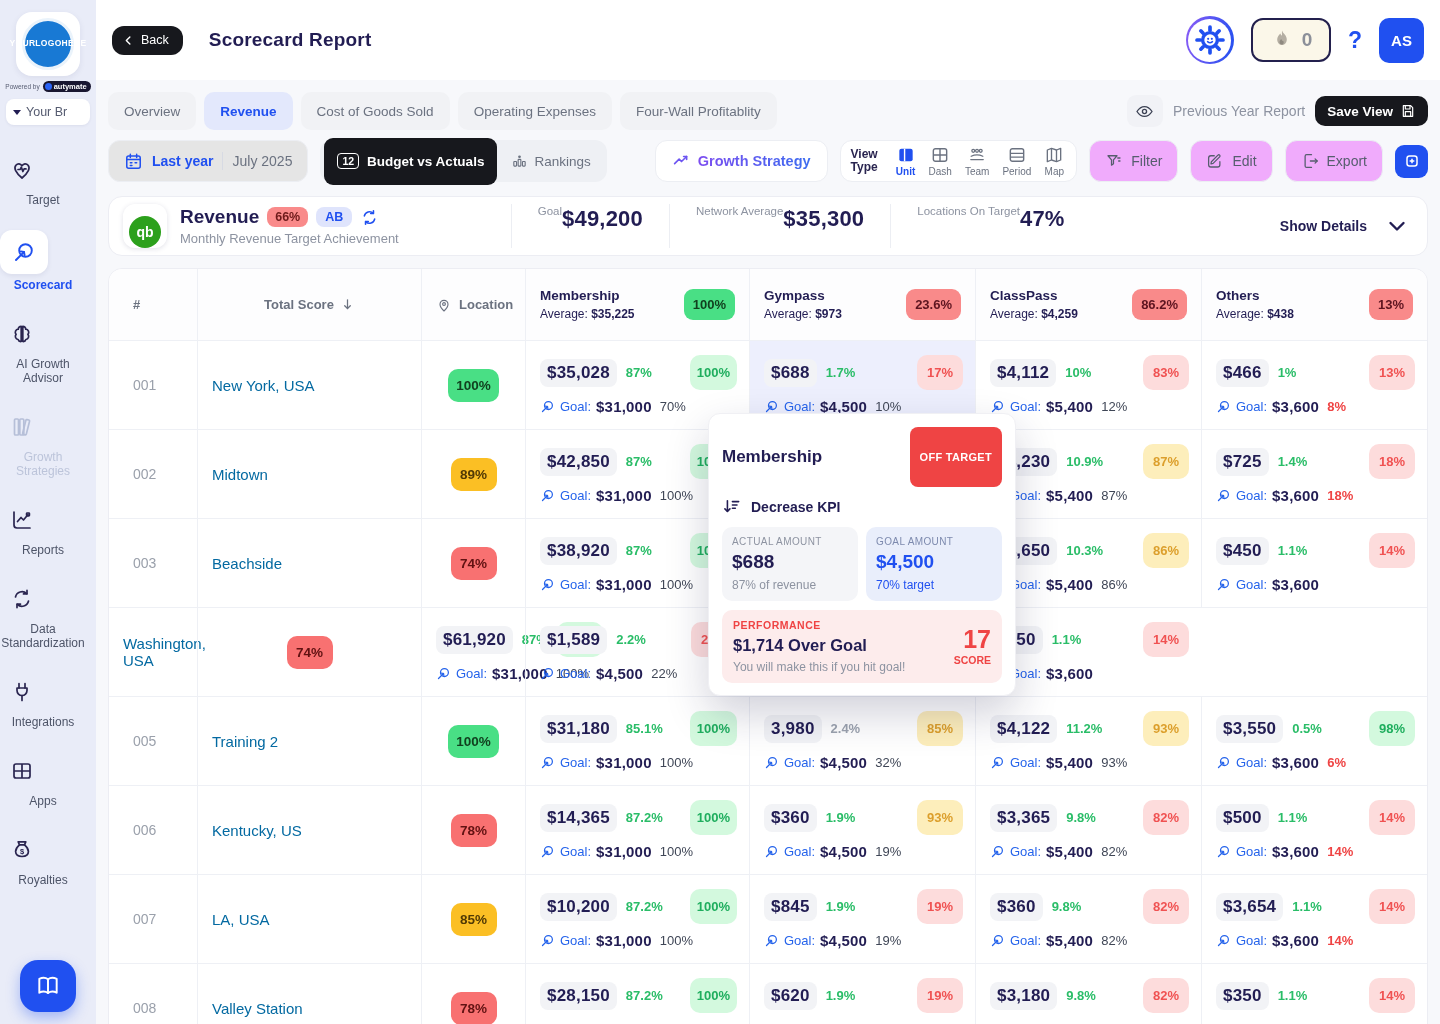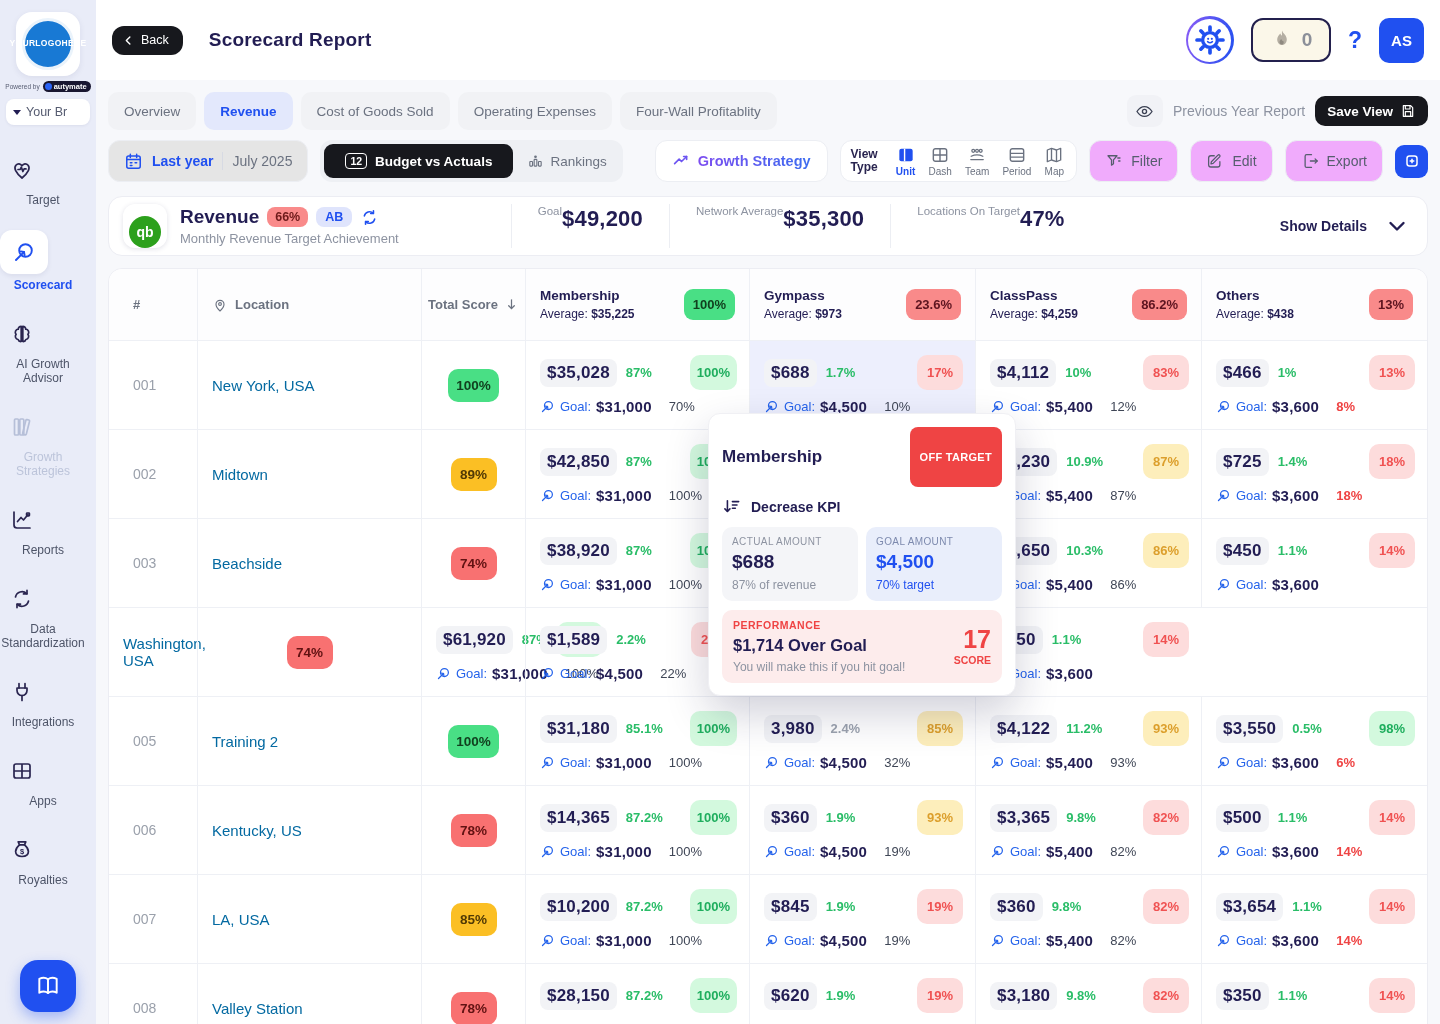--- a/index.html
+++ b/index.html
@@ -51,21 +51,21 @@
   .prev-year{display:flex;align-items:center;gap:10px;color:#8d93a1;font-size:14px;cursor:pointer}
   .eye-chip{width:36px;height:32px;background:#f1f2f6;border-radius:9px;display:flex;align-items:center;justify-content:center;color:#3c4254}
   .save-view{background:#17181d;color:#fff;border:none;border-radius:10px;height:30px;padding:0 12px;display:flex;align-items:center;gap:7px;font-size:13.5px;font-weight:700;cursor:pointer;font-family:inherit}
   
   .toolbar{display:flex;align-items:center;margin-top:10px;gap:12px}
   .date-pill{height:42px;background:#e5e5e5;border:1px solid #eceef3;border-radius:12px;display:flex;align-items:center;gap:9px;padding:0 15px;cursor:pointer}
   .date-pill .ly{color:#2050f0;font-weight:700;font-size:14px}
   .date-sep{width:1px;height:18px;background:#d7dae3}
   .date-pill .pd{color:#6b7280;font-size:14px}
   .seg{height:42px;background:#eef0f4;border-radius:12px;display:flex;align-items:center;padding:4px;gap:2px}
-  .seg-dark{height:34px;background:#17181d;border-radius:9px;color:#fff;display:flex;align-items:center;gap:8px;padding:0 21px;font-size:13.5px;font-weight:700;cursor:pointer}
+  .seg-dark{height:47px;background:#17181d;border-radius:9px;color:#fff;display:flex;align-items:center;gap:8px;padding:0 13px;font-size:13.5px;font-weight:700;cursor:pointer}
   .badge12{border:1.6px solid #fff;border-radius:4px;font-size:10.5px;font-weight:700;padding:1px 4px;line-height:12px}
   .seg-light{display:flex;align-items:center;gap:6px;color:#6b7280;font-size:13.5px;padding:0 12px;cursor:pointer}
   .gs-pill{height:42px;background:#fff;border:1px solid #eceef3;border-radius:12px;display:flex;align-items:center;gap:8px;padding:0 16px;margin-left:auto;cursor:pointer}
   .gs-pill span{font-size:14.5px;font-weight:700;background:linear-gradient(90deg,#7c4df0,#3b6cf0);-webkit-background-clip:text;background-clip:text;color:transparent}
   .vt{height:42px;background:#fff;border:1px solid #eceef3;border-radius:12px;display:flex;align-items:center;gap:9px;padding:0 10px}
   .vt-lbl{font-size:12px;font-weight:700;color:#2a2550;width:34px;line-height:13px}
   .vopt{display:flex;flex-direction:column;align-items:center;gap:1px;cursor:pointer;color:#565d6e;padding:0 2px}
   .vopt span{font-size:10px;color:#6b7280}
   .vopt.active{color:#2050f0}
   .vopt.active span{color:#2050f0;font-weight:700}
@@ -119,21 +119,21 @@
   .pct{font-size:13px;font-weight:700}
   .p-green{color:#2abd68}.p-gray{color:#9ca3af}
   .lbadge{margin-left:auto;min-width:46px;text-align:center;border-radius:10px;padding:10px 7px;font-size:13px;font-weight:800}
   .b-green{background:#d3f9de;color:#1fae5e}
   .b-yellow{background:#fdeebb;color:#dc9f2c}
   .b-red{background:#fddcdc;color:#f05252}
   .kpi-goal{display:flex;align-items:center;gap:5px;margin-top:8px}
   .gicon{color:#2563eb;display:flex}
   .glabel{color:#2563eb;font-size:13px}
   .gval{color:#221d53;font-size:15px;font-weight:800;letter-spacing:.2px}
-  .gpct{font-size:13px;margin-left:12px}
+  .gpct{font-size:13px;margin-left:3px}
   .gp-dark{color:#3f4656}.gp-red{color:#ef4444;font-weight:700}
   
   .popup{position:absolute;left:708px;top:413px;width:308px;background:#fff;border-radius:12px;border:1px solid #f0f0f4;
          box-shadow:0 18px 44px rgba(25,25,70,.20);z-index:50;padding:13px 13px 12px}
   .pop-head{display:flex;align-items:center;justify-content:space-between}
   .pop-title{font-size:17px;font-weight:800;color:#221d53}
   .off-target{background:#ef4444;color:#fff;font-size:11px;font-weight:800;border-radius:8px;padding:24px 10px;letter-spacing:.3px}
   .pop-kpi{display:flex;align-items:center;gap:9px;margin-top:10px;color:#221d53;font-size:14px;font-weight:700}
   .pop-cards{display:flex;gap:8px;margin-top:10px}
   .pcard{flex:1;border-radius:10px;padding:9px 10px}
@@ -519,37 +519,37 @@
         <svg width="24" height="24" viewBox="0 0 24 24" fill="none" stroke="#221d53" stroke-width="2.4" stroke-linecap="round" stroke-linejoin="round">
             <path d="M5.5 9 12 15.5 18.5 9"></path>
           </svg>
       </span>
     </div>
   </section>
 
   <section class="table">
     <div class="thead">
       <div class="hcell">#</div>
+      <div class="hcell ts-head">
+        <span>Total Score</span>
+        <span>
+          <svg width="15" height="15" viewBox="0 0 24 24" fill="none" stroke="currentColor" stroke-width="2" stroke-linecap="round" stroke-linejoin="round">
+              <path d="M12 4.5v14"></path>
+              <path d="M7.5 14 12 18.5 16.5 14"></path>
+            </svg>
+        </span>
+      </div>
       <div class="hcell loc-head">
         <span>
           <svg width="16" height="16" viewBox="0 0 24 24" fill="none" stroke="currentColor" stroke-width="1.7" stroke-linecap="round" stroke-linejoin="round">
               <path d="M12 21s-6-5.4-6-10a6 6 0 1 1 12 0c0 4.6-6 10-6 10z"></path>
               <circle cx="12" cy="10.6" r="2.1"></circle>
             </svg>
         </span>
         <span>Location</span>
-      </div>
-      <div class="hcell ts-head">
-        <span>Total Score</span>
-        <span>
-          <svg width="15" height="15" viewBox="0 0 24 24" fill="none" stroke="currentColor" stroke-width="2" stroke-linecap="round" stroke-linejoin="round">
-              <path d="M12 4.5v14"></path>
-              <path d="M7.5 14 12 18.5 16.5 14"></path>
-            </svg>
-        </span>
       </div>
       <div class="hcell hk">
         <div>
             <div class="hk-name">Membership</div>
             <div class="hk-avg"><span>Average:</span> <b>$35,225</b></div>
           </div>
         <span class="hbadge hb-green">100%</span>
       </div>
       <div class="hcell hk">
         <div>

